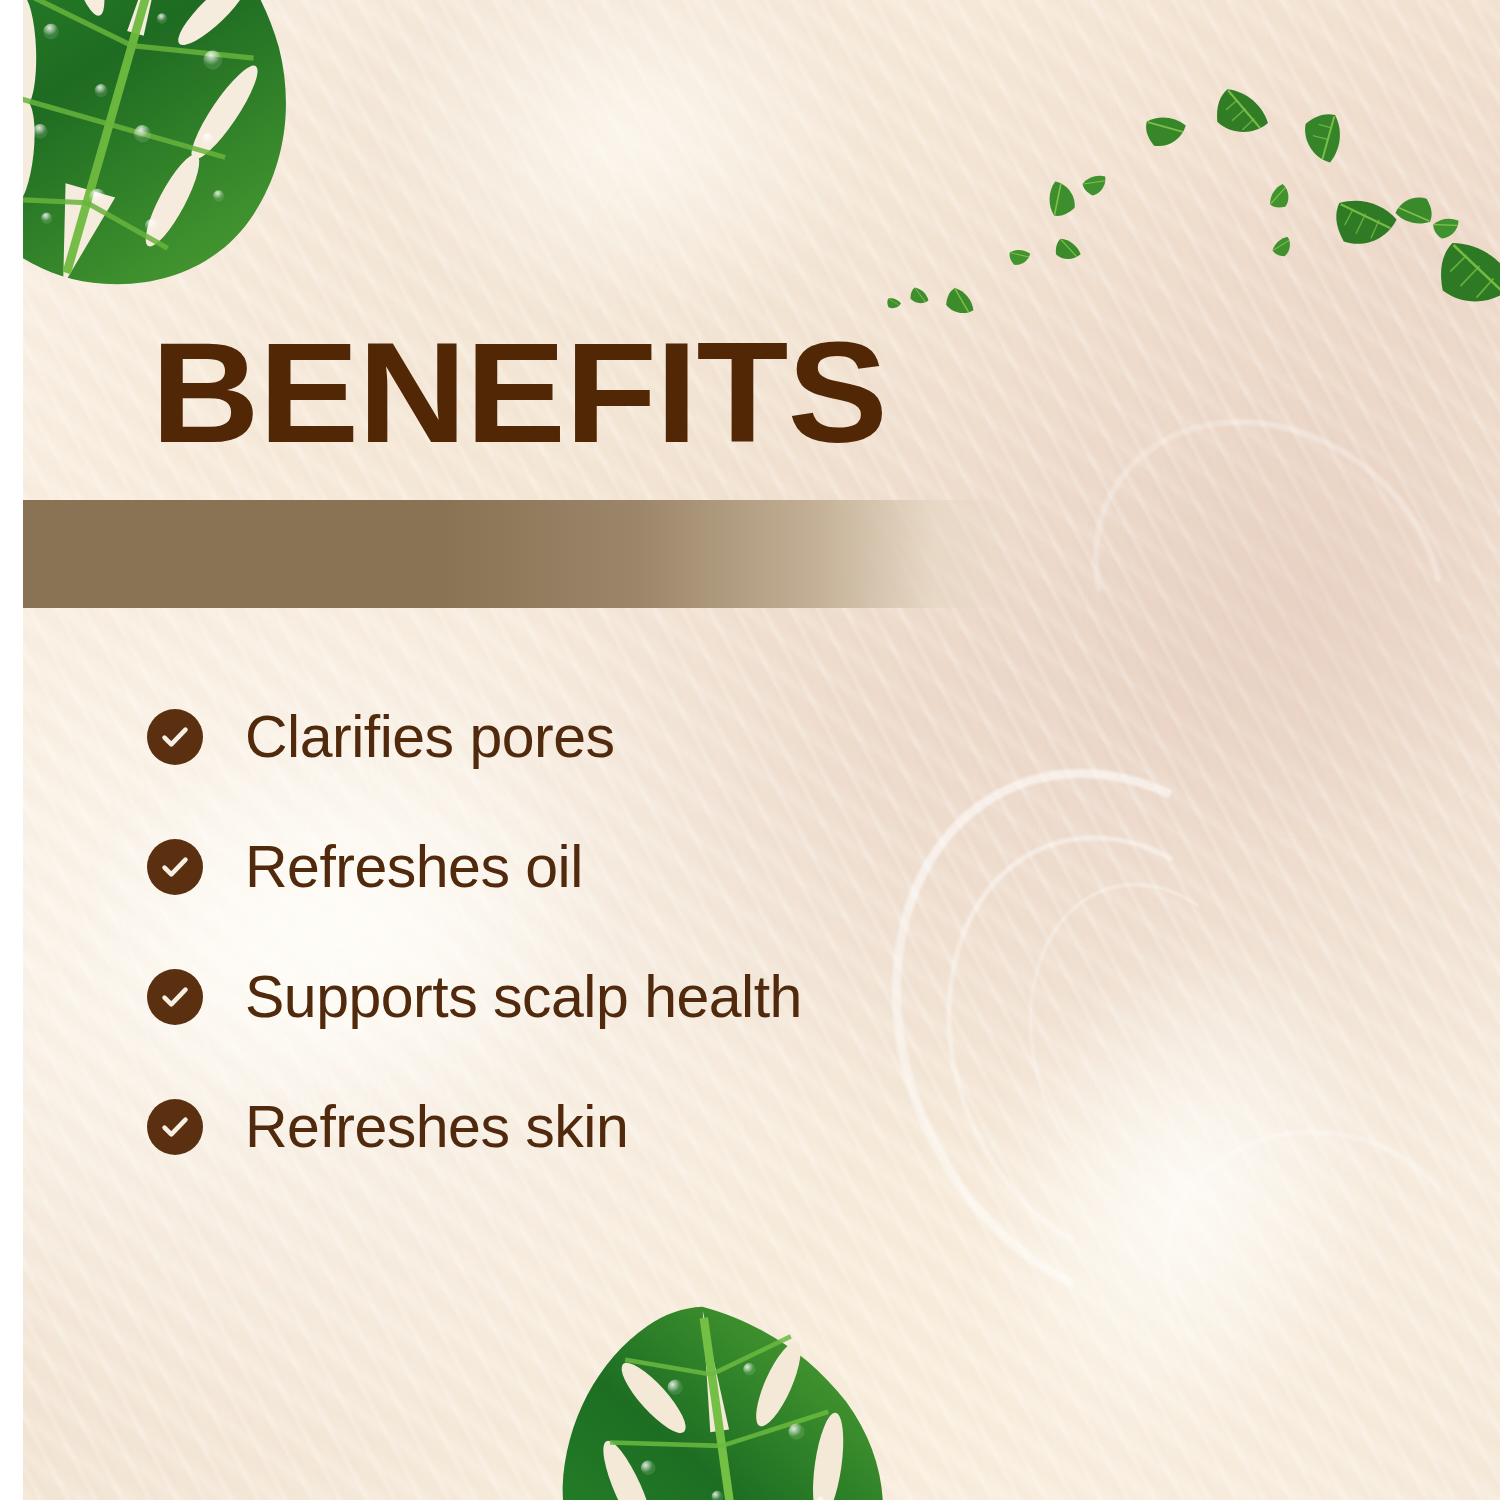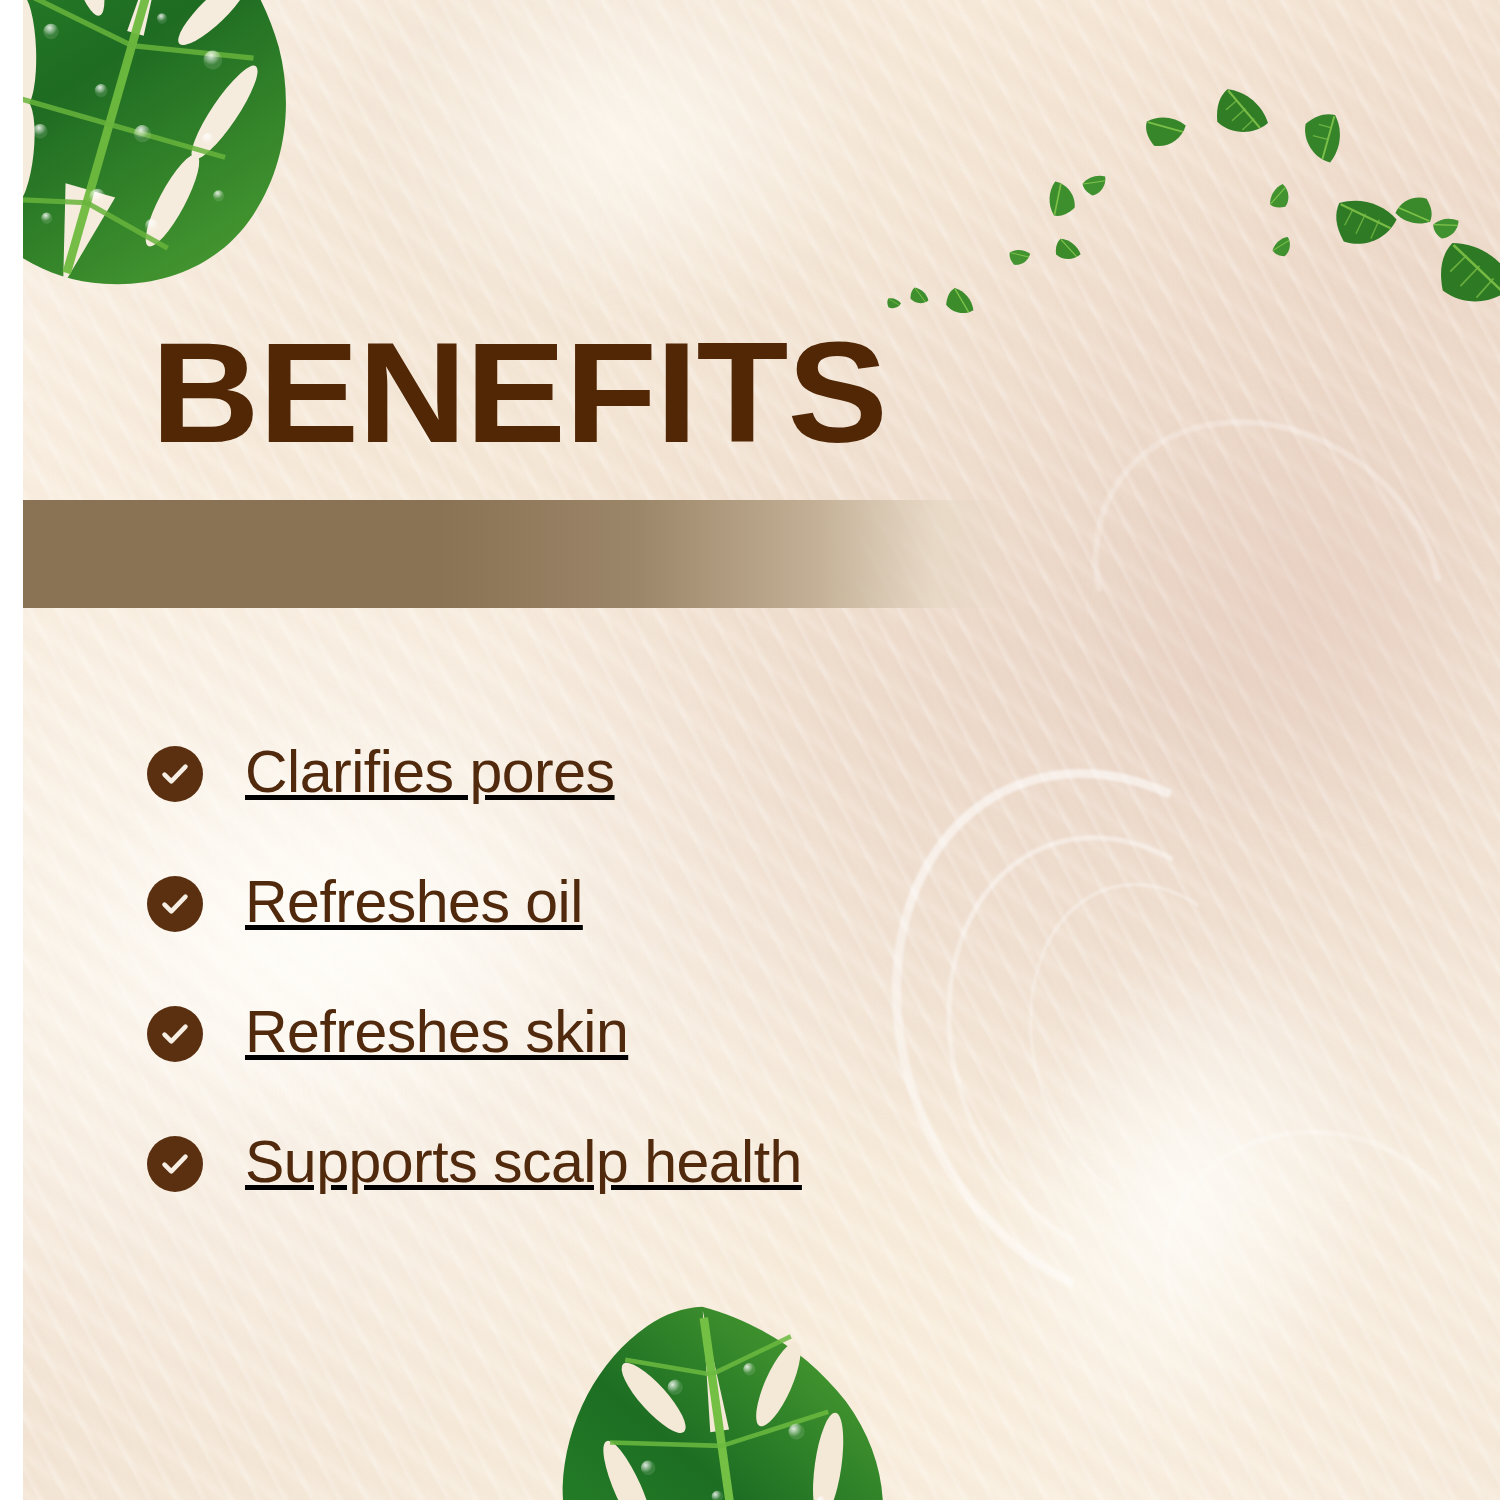--- a/index.html
+++ b/index.html
@@ -135,23 +135,22 @@
 
   
   .benefits {
     position: absolute;
     left: 124px;
     top: 672px;
     width: 1000px;
   }
   .benefit-row {
     display: flex;
-    align-items: flex-end;
+    align-items: center;
     height: 130px;
-    text-decoration: underline;
   }
   .check-badge {
     width: 56px;
     height: 56px;
     flex: 0 0 56px;
     border-radius: 50%;
     background: #5b3011;
     display: flex;
     align-items: center;
     justify-content: center;
@@ -407,26 +406,26 @@
       </span>
       <span class="benefit-label">Refreshes oil</span>
     </div>
 
     <div class="benefit-row">
       <span class="check-badge">
         <svg width="34" height="34" viewBox="0 0 24 24">
             <path d="M4.6 12.4 L9.4 17.2 L19.4 6.8" fill="none" stroke="#f7efe3" stroke-width="3.2" stroke-linecap="round" stroke-linejoin="round"></path>
           </svg>
       </span>
-      <span class="benefit-label">Refreshes skin</span>
+      <span class="benefit-label">Supports scalp health</span>
     </div>
 
     <div class="benefit-row">
       <span class="check-badge">
         <svg width="34" height="34" viewBox="0 0 24 24">
             <path d="M4.6 12.4 L9.4 17.2 L19.4 6.8" fill="none" stroke="#f7efe3" stroke-width="3.2" stroke-linecap="round" stroke-linejoin="round"></path>
           </svg>
       </span>
-      <span class="benefit-label">Supports scalp health</span>
+      <span class="benefit-label">Refreshes skin</span>
     </div>
 
   </div>
 </div>
 
 </body></html>

